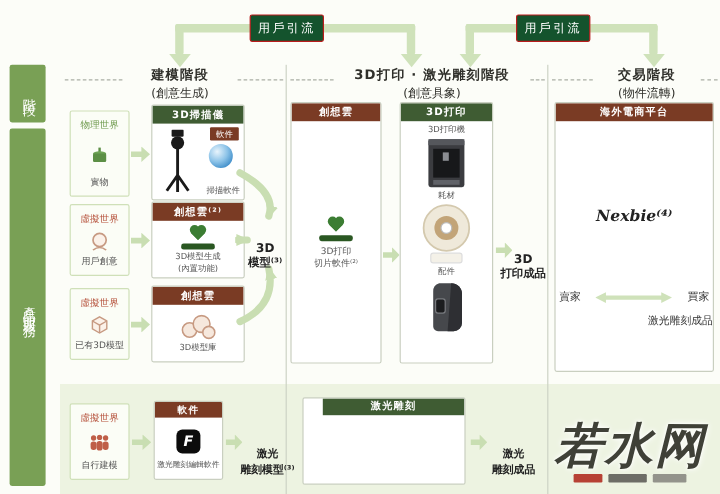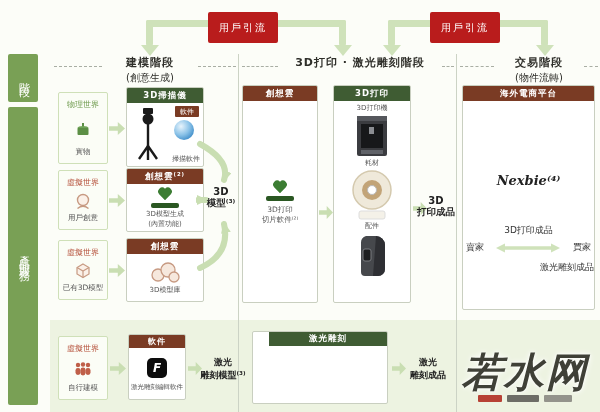--- a/index.html
+++ b/index.html
@@ -1,20 +1,20 @@
 <!DOCTYPE html>
 <html><head>
 <meta charset="utf-8">
 <style>
   html,body{margin:0;padding:0;background:#fff;}
   .canvas{position:relative;width:600px;height:412px;background:#fcfdf8;overflow:hidden;
           font-family:"DejaVu Sans","Liberation Sans",sans-serif;color:#333;}
   .abs{position:absolute;}
   
-  .badge{position:absolute;width:60px;height:21px;background:#b91c1c;border:5px solid #b91c1c;border-radius:2px;
+  .badge{position:absolute;width:60px;height:21px;background:#14532d;border:1px solid #b91c1c;border-radius:2px;
          color:#fff;font-size:10px;display:flex;align-items:center;justify-content:center;letter-spacing:2px;z-index:4;}
   .pipe{position:absolute;background:#cfe2ba;z-index:2;border-radius:2px;}
   .tri{position:absolute;width:0;height:0;border-left:9px solid transparent;border-right:9px solid transparent;
        border-top:11px solid #cfe2ba;z-index:2;}
   
   .rail{position:absolute;left:8px;width:30px;background:#79a055;border-radius:2px;color:#fff;
         display:flex;align-items:center;justify-content:center;}
   .rail span{writing-mode:vertical-rl;font-size:11px;letter-spacing:4px;}
   
   .stage-title{position:absolute;text-align:center;z-index:1;color:#2f2f2a;}
@@ -37,21 +37,21 @@
   .bd{position:relative;display:flex;flex-direction:column;align-items:center;justify-content:center;}
   .sbadge{position:absolute;top:3px;right:4px;width:24px;height:11px;background:#7a3b24;color:#fff;font-size:7px;
           display:flex;align-items:center;justify-content:center;border-radius:1px;}
   .caption{font-size:7px;color:#555;text-align:center;line-height:1.3;white-space:nowrap;}
   
   .barrow{position:absolute;width:16px;height:13px;background:#c9deb2;
           clip-path:polygon(0 32%,55% 32%,55% 0,100% 50%,55% 100%,55% 68%,0 68%);}
   .exarrow{position:absolute;background:#cfe2ba;
            clip-path:polygon(0 50%,14% 5%,14% 32%,86% 32%,86% 5%,100% 50%,86% 95%,86% 68%,14% 68%,14% 95%);}
   .olabel{position:absolute;text-align:center;font-weight:bold;color:#222;z-index:2;}
-  .olabel .l1{font-size:10px;} .olabel .l2{font-size:9.5px;white-space:nowrap;}
+  .olabel .l1{font-size:10px;margin-top:16px;} .olabel .l2{font-size:9.5px;white-space:nowrap;}
   
   .heart{position:relative;width:16px;height:14px;}
   .heart::before,.heart::after{content:"";position:absolute;top:0;width:8px;height:12px;border-radius:8px 8px 0 0;background:#3c7d33;}
   .heart::before{left:8px;transform:rotate(-45deg);transform-origin:0 100%;}
   .heart::after{left:0;transform:rotate(45deg);transform-origin:100% 100%;}
   .hbanner{width:28px;height:5px;background:#2a5722;border-radius:2px;margin-top:1px;}
   .blueicon{width:20px;height:20px;border-radius:50%;
             background:radial-gradient(circle at 35% 32%,#e8f4fc 0%,#8cc3e8 45%,#3d8cc9 80%,#2a6ea6 100%);}
   .ficon{width:20px;height:20px;background:#0c0c0c;border-radius:5px;color:#fff;display:flex;align-items:center;
          justify-content:center;font-size:12px;font-weight:bold;font-style:italic;}
@@ -94,20 +94,21 @@
   <div class="rail" style="top:107px;height:298px;">
     <span>產品與服務</span>
   </div>
 
   <div class="stage-title" style="left:105px;top:55px;width:90px;">
     <div class="t">建模階段</div>
     <div class="s">(創意生成)</div>
   </div>
   <div class="stage-title" style="left:280px;top:55px;width:160px;">
     <div class="t">3D打印 · 激光雕刻階段</div>
+    <div class="s">(創意具象)</div>
   </div>
   <div class="stage-title" style="left:496px;top:55px;width:86px;">
     <div class="t">交易階段</div>
     <div class="s">(物件流轉)</div>
   </div>
   <div class="dash" style="left:54px;top:66px;width:48px;"></div>
   <div class="dash" style="left:198px;top:66px;width:38px;"></div>
   <div class="dash" style="left:242px;top:66px;width:36px;"></div>
   <div class="dash" style="left:442px;top:66px;width:12px;"></div>
   <div class="dash" style="left:460px;top:66px;width:34px;"></div>
@@ -232,21 +233,20 @@
   <div class="barrow" style="left:413px;top:202px;width:14px;"></div>
   <div class="olabel" style="left:416px;top:195px;width:40px;">
     <div class="l1">3D</div>
     <div class="l2">打印成品</div>
   </div>
 
   <div class="pbox" style="left:462px;top:85px;width:133px;height:225px;">
     <div class="hd brown">海外電商平台</div>
     <div class="bd" style="height:210px;">
       <div class="brand abs" style="top:72px;left:0;width:100%;text-align:center;">Nexbie⁽⁴⁾</div>
-      <div class="abs" style="top:123px;left:0;width:100%;text-align:center;font-size:9px;color:#333;">3D打印成品</div>
       <div class="exarrow" style="left:33px;top:142px;width:64px;height:10px;"></div>
       <div class="abs" style="left:3px;top:140px;font-size:9px;color:#333;">賣家</div>
       <div class="abs" style="right:3px;top:140px;font-size:9px;color:#333;">買家</div>
       <div class="abs" style="top:160px;left:0;width:100%;text-align:right;font-size:9px;color:#333;">激光雕刻成品</div>
     </div>
   </div>
 
   <div class="inbox" style="left:58px;top:336px;height:64px;">
     <div class="world red">虛擬世界</div>
     <svg width="20" height="14" viewBox="0 0 20 14">

